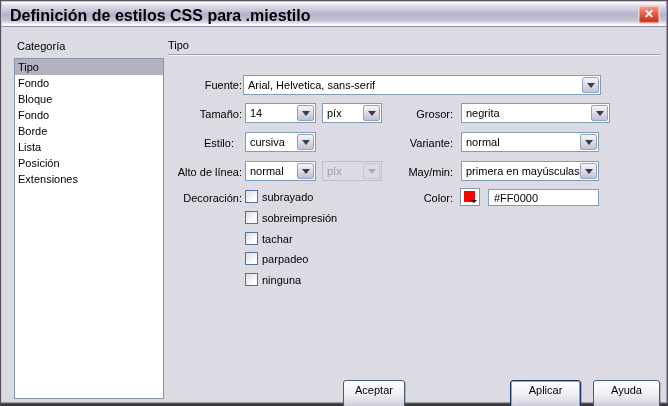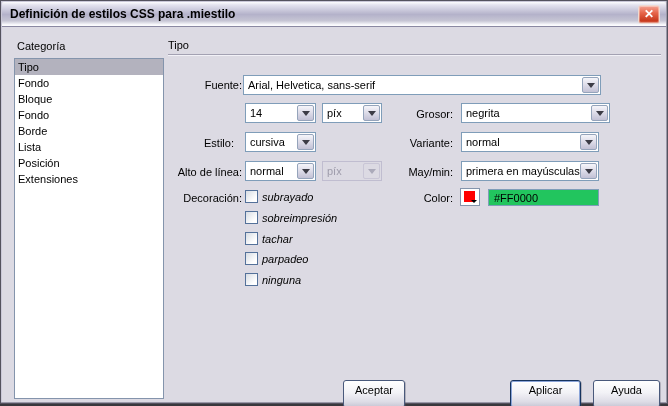--- a/index.html
+++ b/index.html
@@ -6,21 +6,21 @@
   html,body { width:668px; height:406px; overflow:hidden; }
   body { background:#39383d; font-family:"Liberation Sans", sans-serif; font-size:11px; color:#000; }
 
   .dialog { position:absolute; left:0; top:2; width:668px; height:404px;
             background:#dcdae3; border:1px solid #54525e;
             box-shadow: inset -1px -1px 0 #9a98a8, inset 1px 1px 0 #cac8d8; }
 
   .titlebar { position:absolute; left:1px; top:1px; right:1px; height:25px;
               background:linear-gradient(180deg,#fdfdfe 0%,#e4e3ef 12%,#b4b2ca 52%,#c6c5d4 78%,#f7f7fb 94%,#ffffff 100%);
               border-bottom:1px solid #8a88a2; border-radius:2px 2px 0 0; }
-  .title-text { position:absolute; left:8px; top:5px; font-size:12px; font-weight:bold; white-space:nowrap; }
+  .title-text { position:absolute; left:8px; top:5px; font-size:16px; font-weight:bold; white-space:nowrap; }
   .close-btn { position:absolute; right:6px; top:3px; width:22px; height:19px;
                border:1px solid #efd9d0; border-radius:3px;
                background:linear-gradient(180deg,#f4a394 0%,#e7664b 40%,#c83a1e 85%,#d65b40 100%);
                box-shadow: inset 0 0 0 1px rgba(255,255,255,0.35);
                color:#fff; font-weight:bold; font-size:12px; text-align:center; line-height:17px; cursor:default; }
 
   .sidebar-label { position:absolute; left:16px; top:39px; }
   .listbox { position:absolute; left:13px; top:57px; width:150px; height:341px;
              background:#fff; border:1px solid #8494ac; }
   .listitem { height:16px; line-height:16px; padding-left:3px; white-space:nowrap; }
@@ -40,30 +40,30 @@
                display:flex; align-items:center; justify-content:center; }
   .chev { width:0; height:0; border-left:4px solid transparent; border-right:4px solid transparent;
           border-top:5px solid #3c3c46; }
   .combo.disabled { background:#dcdae3; border-color:#c0bdd0; }
   .combo.disabled .val { color:#9e9cab; }
   .combo.disabled .arrow-btn { background:#dcdae3; border-color:#c9c6d6; }
   .combo.disabled .chev { border-top-color:#abaaba; }
 
   .checkbox { position:absolute; width:13px; height:13px; border:1px solid #54719a;
               background:linear-gradient(135deg,#d7dce3 0%,#ffffff 75%); }
-  .cblabel { position:absolute; white-space:nowrap;font-style:italic; }
+  .cblabel { position:absolute; white-space:nowrap; }
 
   .swatch-btn { position:absolute; left:459px; top:187px; width:20px; height:18px;
                 background:#fff; border:1px solid #8494ac; }
   .swatch-color { position:absolute; left:3px; top:2px; width:11px; height:11px; }
   .swatch-arrow { position:absolute; right:2px; bottom:2px; width:0; height:0;
                   border-left:3px solid transparent; border-right:3px solid transparent;
                   border-top:3px solid #000; }
   .textfield { position:absolute; left:487px; top:188px; width:111px; height:17px;
-               background:#22c55e; border:1px solid #7f9db9; font-family:"Liberation Sans",sans-serif;
+               background:#ffffff; border:1px solid #7f9db9; font-family:"Liberation Sans",sans-serif;
                font-size:11px; padding:1px 0 0 5px; }
 
   .btn { position:absolute; top:379px; height:28px; border:1px solid #49597b; border-radius:3px;
          background:linear-gradient(180deg,#ffffff 0%,#f2f2f6 45%,#dddce6 80%,#c7c6d4 100%);
          text-align:center; line-height:18px; box-shadow:1px 1px 0 rgba(80,80,100,0.3); cursor:default; }
   .btn.default { border:1px solid #16335e;
                  box-shadow: inset 0 0 0 1px #8aa4d8, 1px 1px 0 rgba(80,80,100,0.3); }
 </style>
 </head>
 <body>
@@ -91,20 +91,21 @@
   <div class="group-line"></div>
 
   <div class="lbl" style="left:129px; top:78px;">Fuente:</div>
   <div class="combo" style="left:242px; top:74px; width:358px;">
     <span class="val">Arial, Helvetica, sans-serif</span>
     <span class="arrow-btn">
         <span class="chev"></span>
       </span>
   </div>
 
+  <div class="lbl" style="left:129px; top:107px;">Tamaño:</div>
   <div class="combo" style="left:244px; top:102px; width:71px;">
     <span class="val">14</span>
     <span class="arrow-btn">
         <span class="chev"></span>
       </span>
   </div>
   <div class="combo" style="left:321px; top:102px; width:60px;">
     <span class="val">píx</span>
     <span class="arrow-btn">
         <span class="chev"></span>

